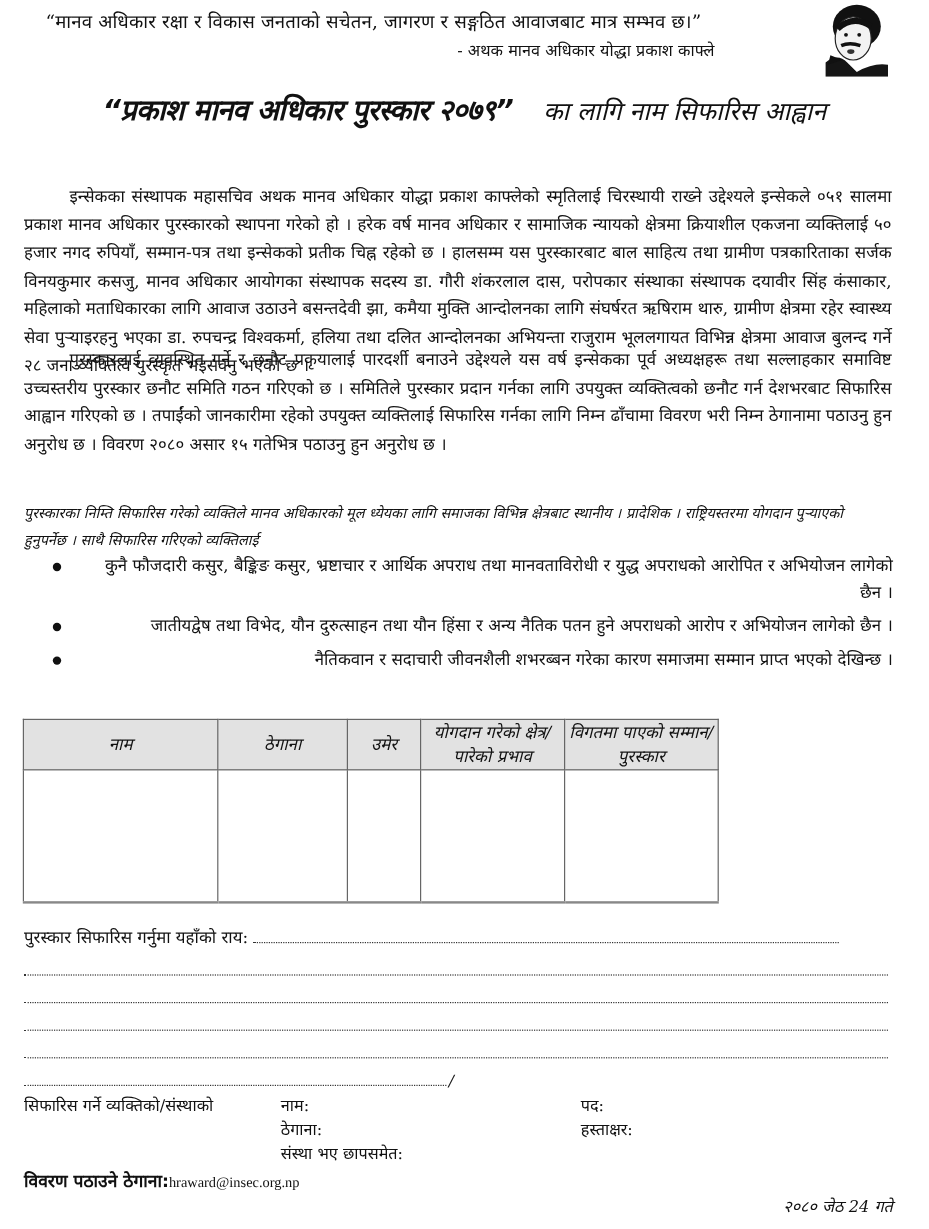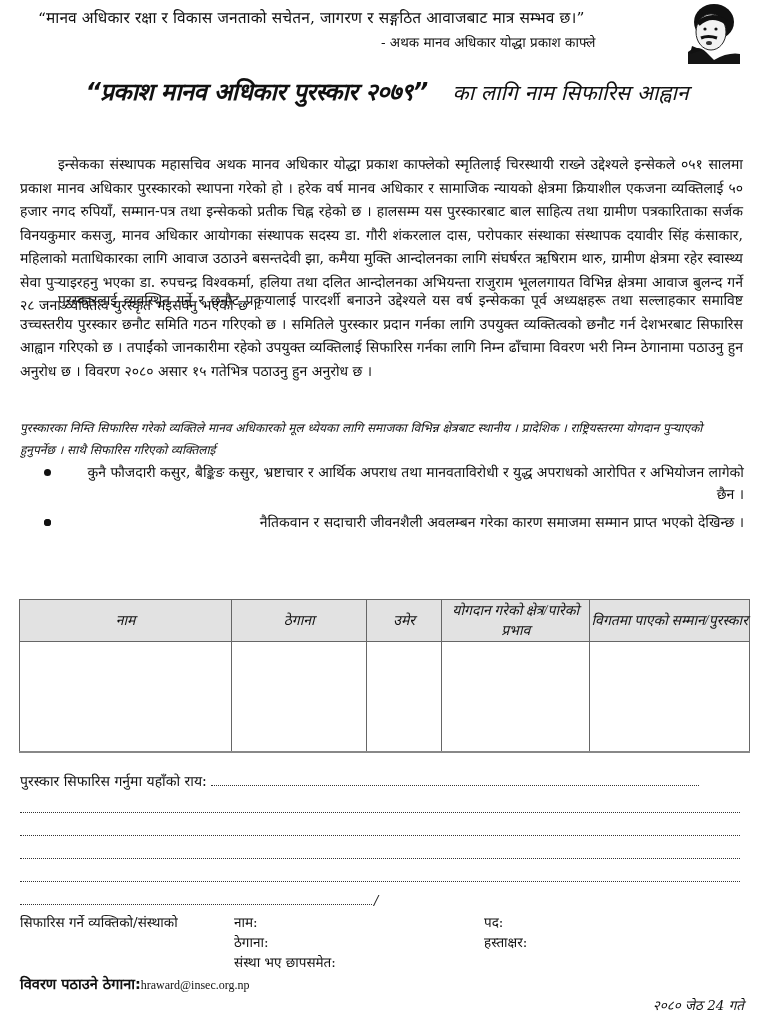--- a/index.html
+++ b/index.html
@@ -17,21 +17,21 @@
   .para { position: absolute; left: 20px; width: 723px; font-size: 14px; line-height: 23.5px; text-align: justify; }
   .para .indent { display: inline-block; width: 38px; }
   #p1 { top: 125px; margin-top: 28px; }
   #p2 { top: 289px; }
 
   .criteria-intro { position: absolute; left: 20px; top: 417px; width: 720px; font-size: 12px; line-height: 22px; font-style: italic; }
   .bullets { position: absolute; left: 44px; top: 461px; width: 700px; font-size: 14px; line-height: 22px; list-style: none; }
   .bullets li { position: relative; padding-left: 26px; margin-bottom: 6px; text-align: right; }
   .bullets li .dot { position: absolute; left: 0; top: 8px; width: 7px; height: 7px; border-radius: 50%; background: #111; }
 
-  table.form { position: absolute; left: 19px; top: 599px; width: 731px; border-collapse: collapse; font-family: Liberation Serif, serif; }
+  table.form { position: absolute; left: 19px; top: 599px; width: 580px; border-collapse: collapse; }
   table.form th { background: #e2e2e2; font-weight: normal; font-style: italic; font-size: 14px; line-height: 20px; height: 42px; border: 1px solid #666; text-align: center; vertical-align: middle; }
   table.form td { height: 110px; border: 1px solid #666; border-bottom: 2px solid #888; }
 
   .opinion { position: absolute; left: 20px; top: 771px; width: 720px; font-size: 13px; }
   .opinion .label { font-size: 14px; }
   .dotline { display: block; height: 23px; border-bottom: 1px dotted #333; }
   .dotline.first { display: inline-block; width: 488px; vertical-align: baseline; height: 14px; }
   .dotline.last { width: 352px; display: inline-block; }
   .slash { font-style: italic; margin-left: 2px; }
 
@@ -69,22 +69,22 @@
   <span class="rest">का लागि नाम सिफारिस आह्वान</span>
 </div>
 
 <p class="para" id="p1"><span class="indent"></span><span>इन्सेकका संस्थापक महासचिव अथक मानव अधिकार योद्धा प्रकाश काफ्लेको स्मृतिलाई चिरस्थायी राख्ने उद्देश्यले इन्सेकले ०५१ सालमा प्रकाश मानव अधिकार पुरस्कारको स्थापना गरेको हो । हरेक वर्ष मानव अधिकार र सामाजिक न्यायको क्षेत्रमा क्रियाशील एकजना व्यक्तिलाई ५० हजार नगद रुपियाँ, सम्मान-पत्र तथा इन्सेकको प्रतीक चिह्न रहेको छ । हालसम्म यस पुरस्कारबाट बाल साहित्य तथा ग्रामीण पत्रकारिताका सर्जक विनयकुमार कसजु, मानव अधिकार आयोगका संस्थापक सदस्य डा. गौरी शंकरलाल दास, परोपकार संस्थाका संस्थापक दयावीर सिंह कंसाकार, महिलाको मताधिकारका लागि आवाज उठाउने बसन्तदेवी झा, कमैया मुक्ति आन्दोलनका लागि संघर्षरत ऋषिराम थारु, ग्रामीण क्षेत्रमा रहेर स्वास्थ्य सेवा पुऱ्याइरहनु भएका डा. रुपचन्द्र विश्वकर्मा, हलिया तथा दलित आन्दोलनका अभियन्ता राजुराम भूललगायत विभिन्न क्षेत्रमा आवाज बुलन्द गर्ने २८ जना व्यक्तित्व पुरस्कृत भइसक्नु भएको छ ।</span></p>
 <p class="para" id="p2"><span class="indent"></span><span>पुरस्कारलाई व्यवस्थित गर्ने र छनौट प्रकृयालाई पारदर्शी बनाउने उद्देश्यले यस वर्ष इन्सेकका पूर्व अध्यक्षहरू तथा सल्लाहकार समाविष्ट उच्चस्तरीय पुरस्कार छनौट समिति गठन गरिएको छ । समितिले पुरस्कार प्रदान गर्नका लागि उपयुक्त व्यक्तित्वको छनौट गर्न देशभरबाट सिफारिस आह्वान गरिएको छ । तपाईंको जानकारीमा रहेको उपयुक्त व्यक्तिलाई सिफारिस गर्नका लागि निम्न ढाँचामा विवरण भरी निम्न ठेगानामा पठाउनु हुन अनुरोध छ । विवरण २०८० असार १५ गतेभित्र पठाउनु हुन अनुरोध छ ।</span></p>
 
 <p class="criteria-intro">पुरस्कारका निम्ति सिफारिस गरेको व्यक्तिले मानव अधिकारको मूल ध्येयका लागि समाजका विभिन्न क्षेत्रबाट स्थानीय । प्रादेशिक । राष्ट्रियस्तरमा योगदान पुऱ्याएको हुनुपर्नेछ । साथै सिफारिस गरिएको व्यक्तिलाई</p>
 
 <ul class="bullets">
   <li><span class="dot"></span><span>कुनै फौजदारी कसुर, बैङ्किङ कसुर, भ्रष्टाचार र आर्थिक अपराध तथा मानवताविरोधी र युद्ध अपराधको आरोपित र अभियोजन लागेको छैन ।</span></li>
-  <li><span class="dot"></span></li>
-  <li><span class="dot"></span><span>नैतिकवान र सदाचारी जीवनशैली अवलम्बन गरेका कारण समाजमा सम्मान प्राप्त भएको देखिन्छ ।</span></li>
+  <li><span class="dot"></span><span>जातीयद्वेष तथा विभेद, यौन दुरुत्साहन तथा यौन हिंसा र अन्य नैतिक पतन हुने अपराधको आरोप र अभियोजन लागेको छैन ।</span></li>
+  <li><span class="dot"></span><span>नैतिकवान र सदाचारी जीवनशैली शभरब्बन गरेका कारण समाजमा सम्मान प्राप्त भएको देखिन्छ ।</span></li>
 </ul>
 
 <table class="form">
   <colgroup>
     <col style="width:210px">
       <col style="width:134px">
       <col style="width:74px">
       <col style="width:147px">
       <col style="width:158px">
   </colgroup>

